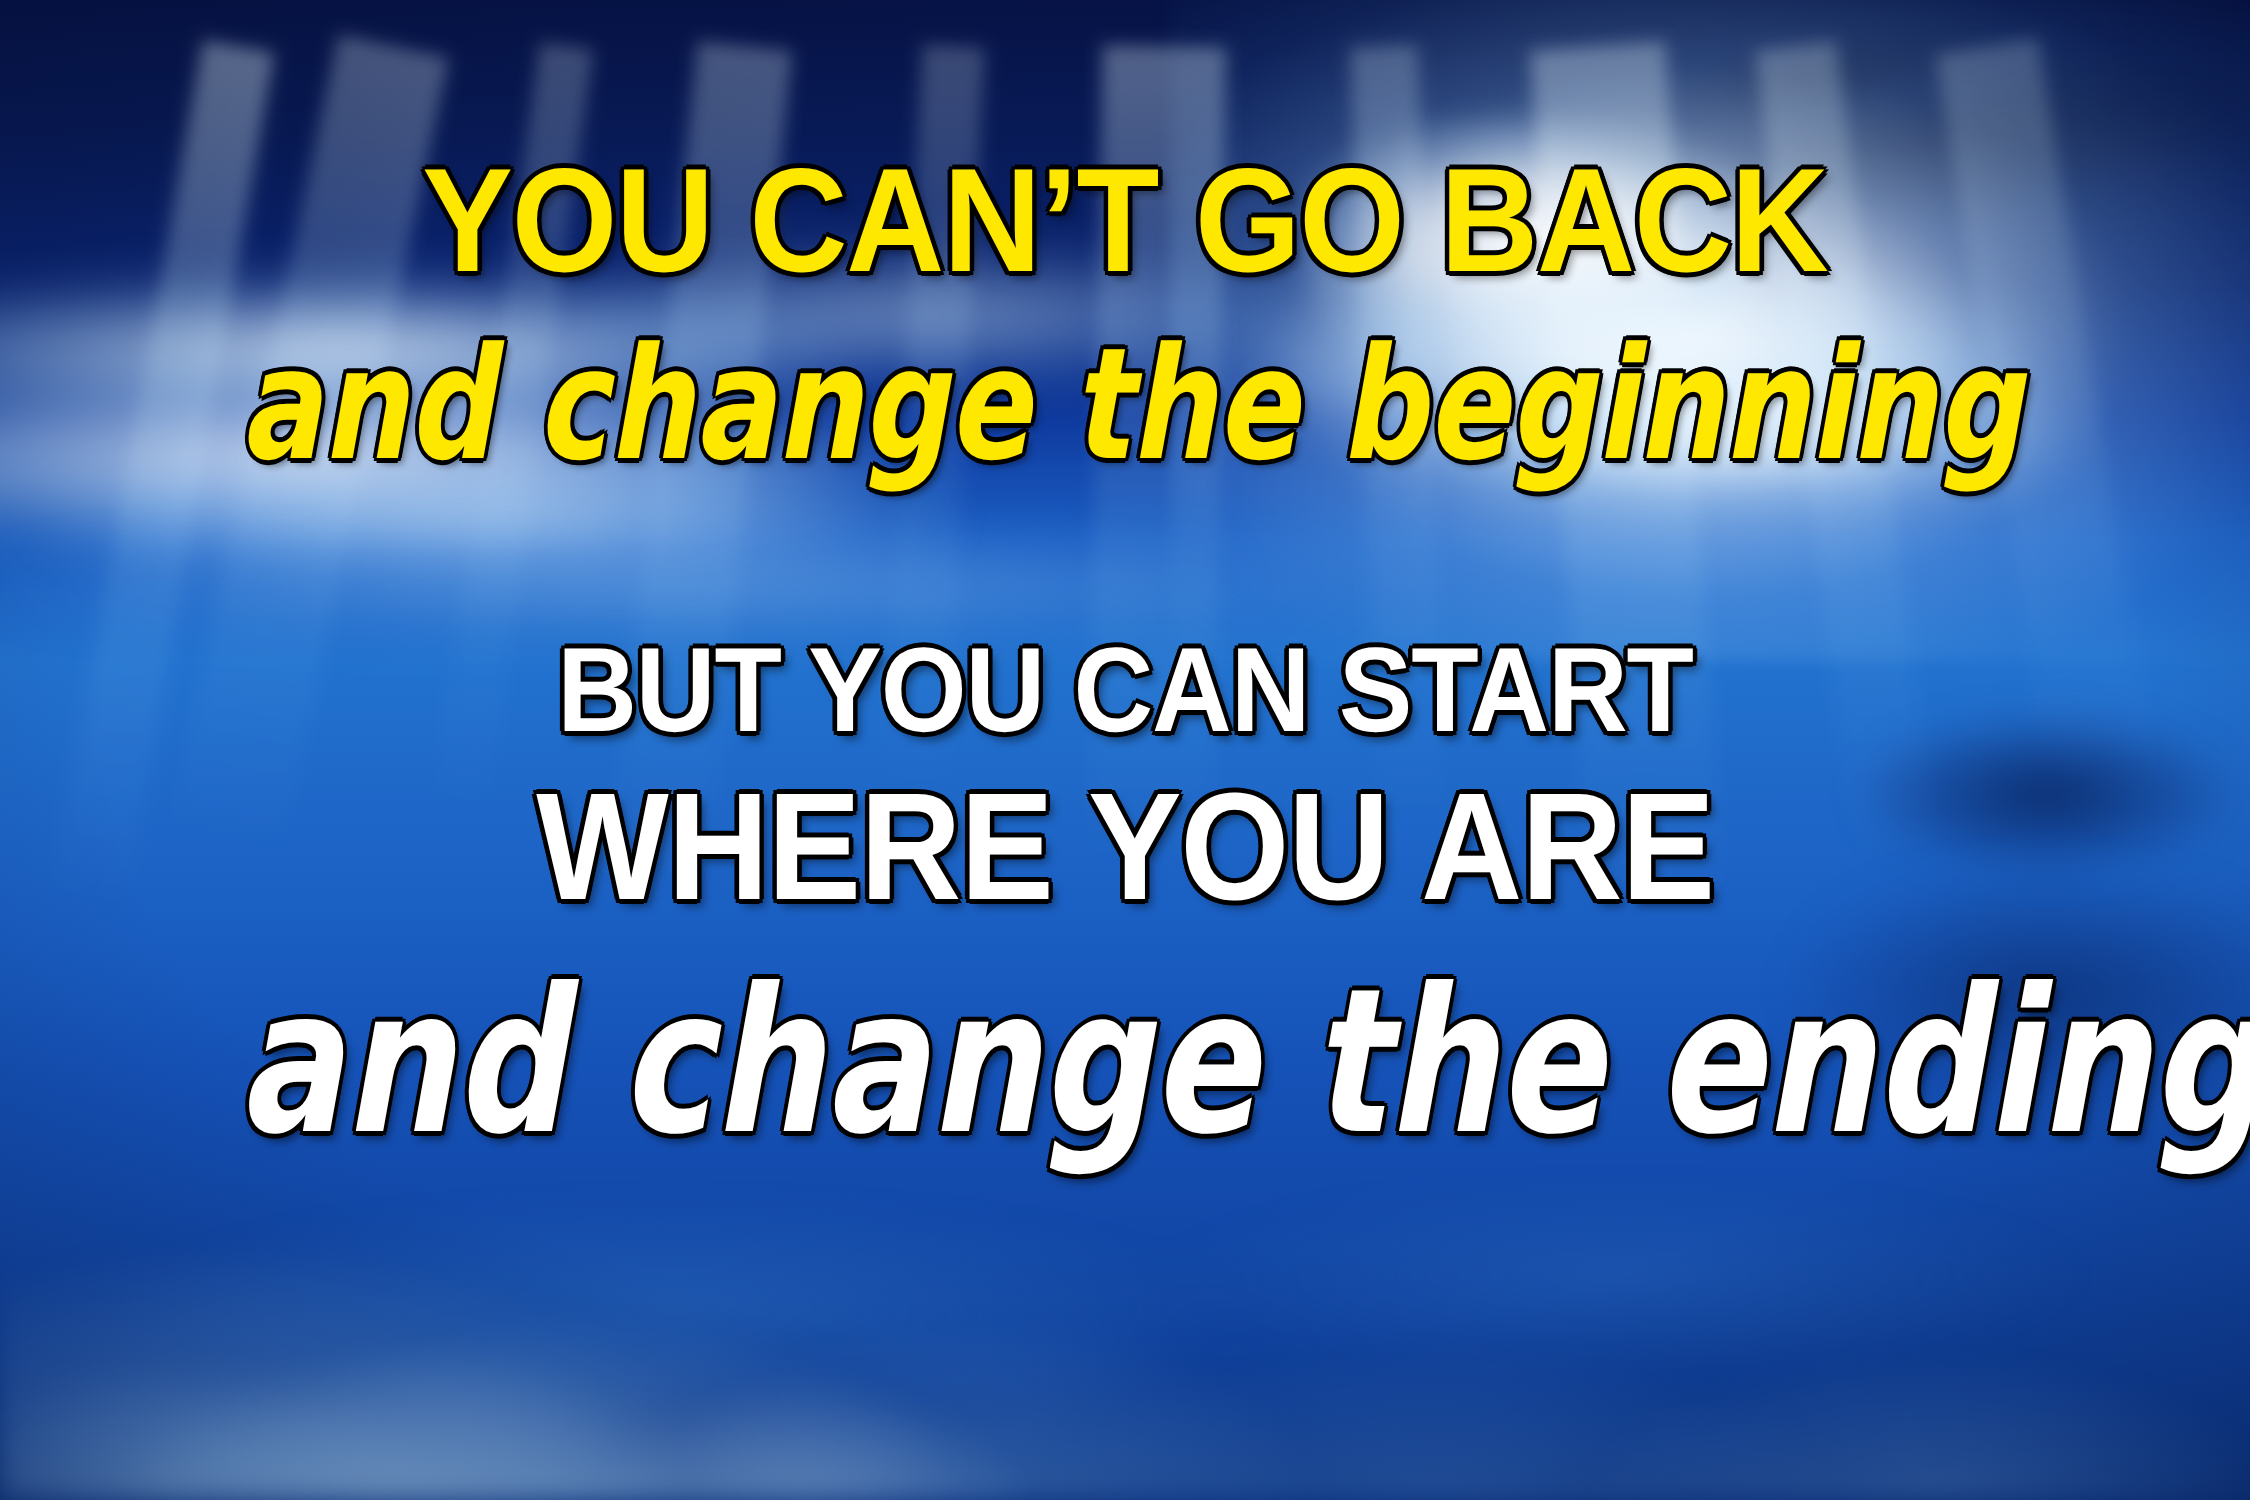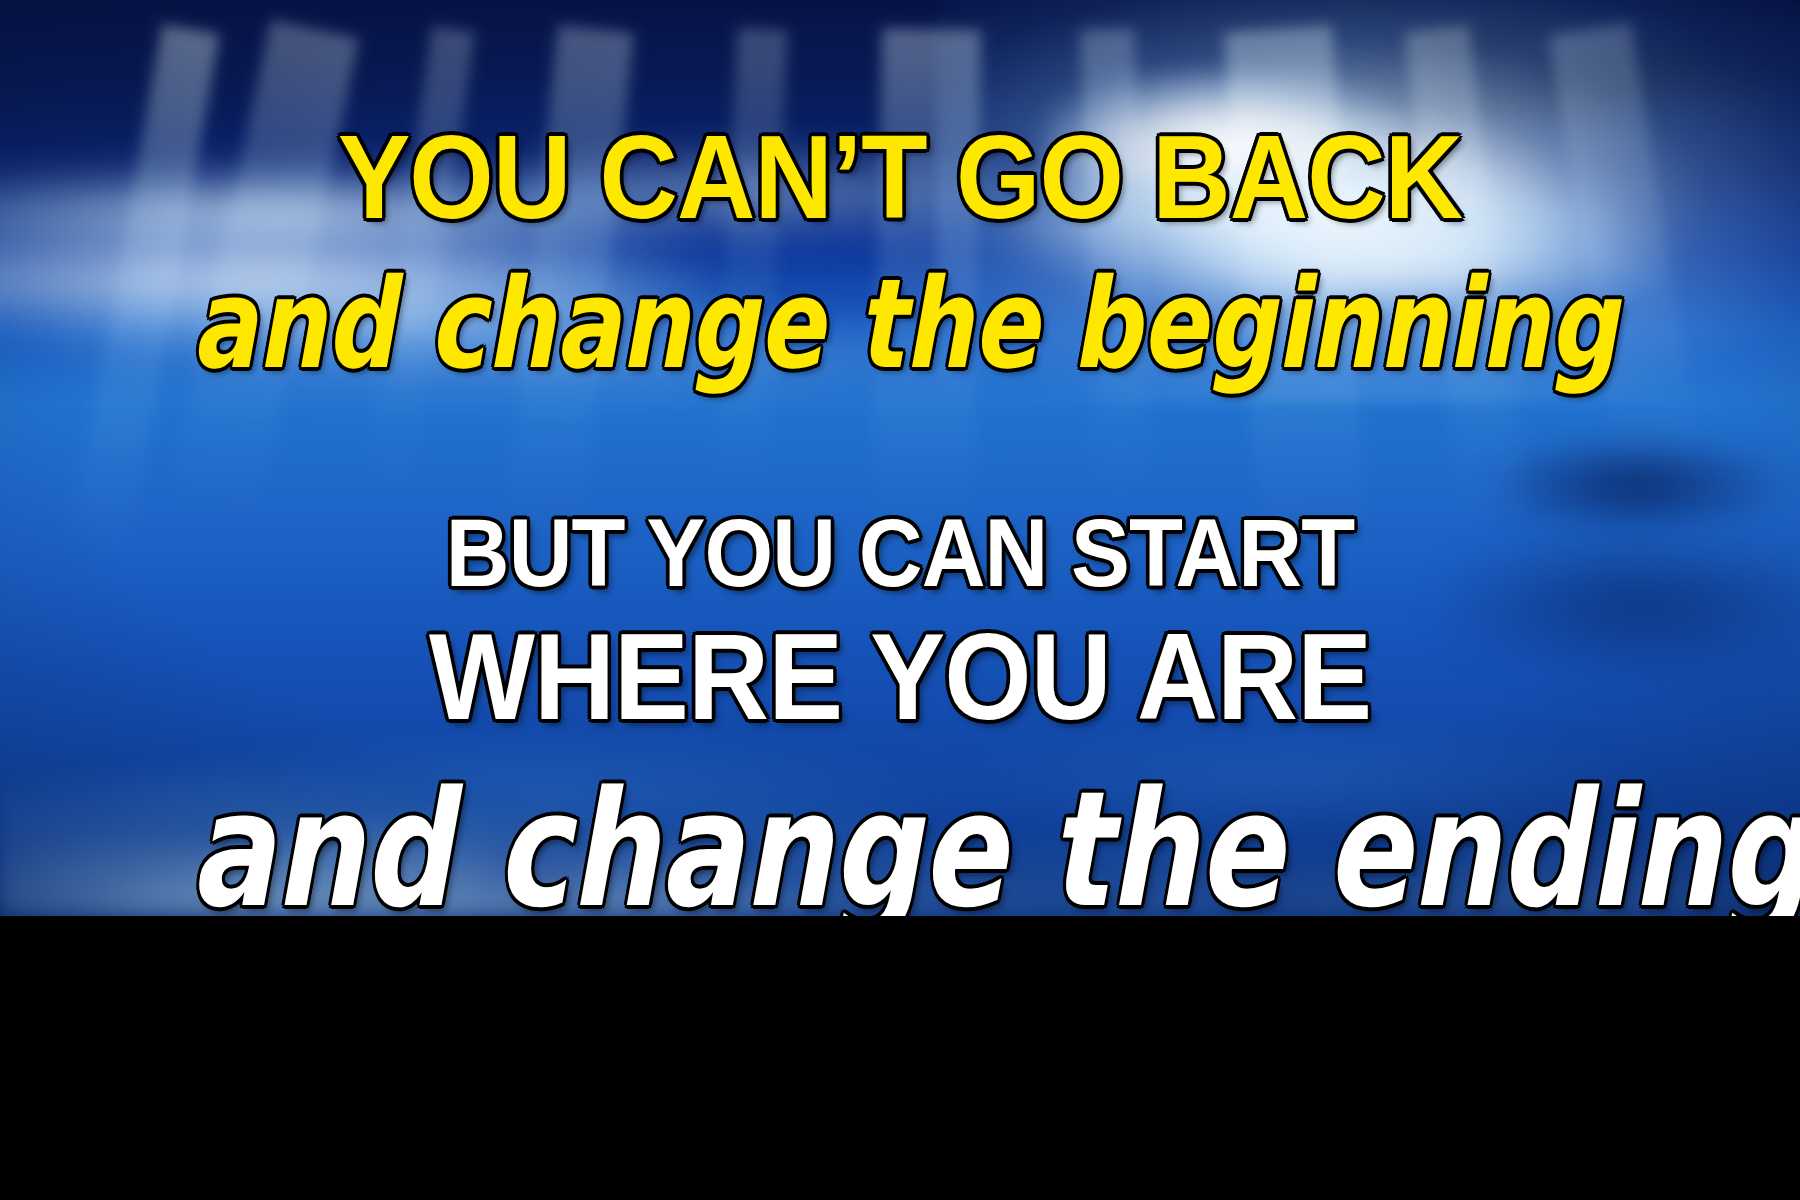--- a/index.html
+++ b/index.html
@@ -3,21 +3,21 @@
 <meta charset="utf-8">
 <style>
   html, body {
     margin: 0;
     padding: 0;
     background: #000;
   }
   #poster {
     position: relative;
     width: 1800px;
-    height: 916px;
+    height: 1200px;
     overflow: hidden;
     font-family: "Liberation Sans", sans-serif;
     background: #0b2a7a;
   }
 
   
   .sky-base {
     position: absolute;
     inset: 0;
     background:

